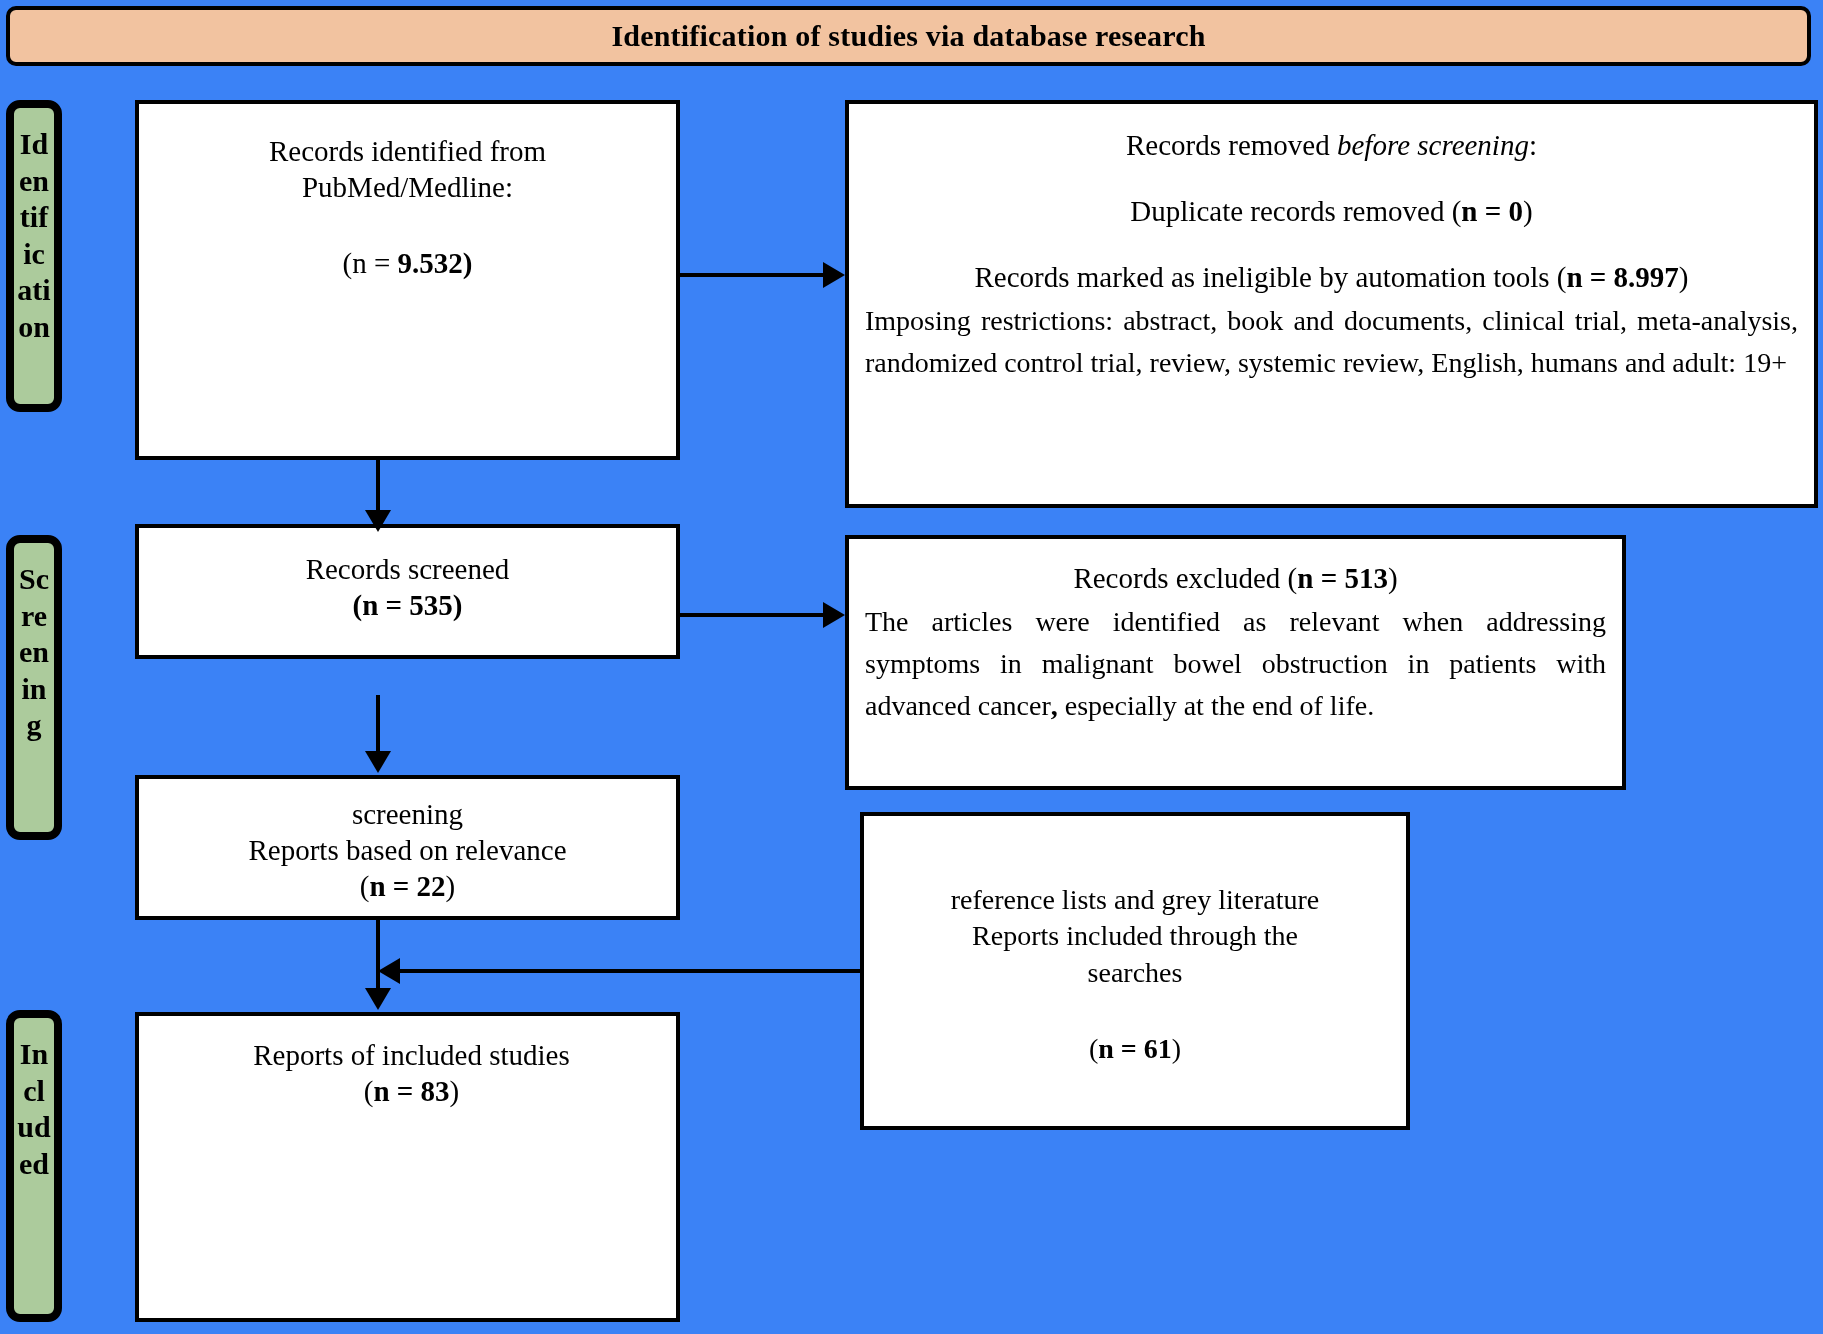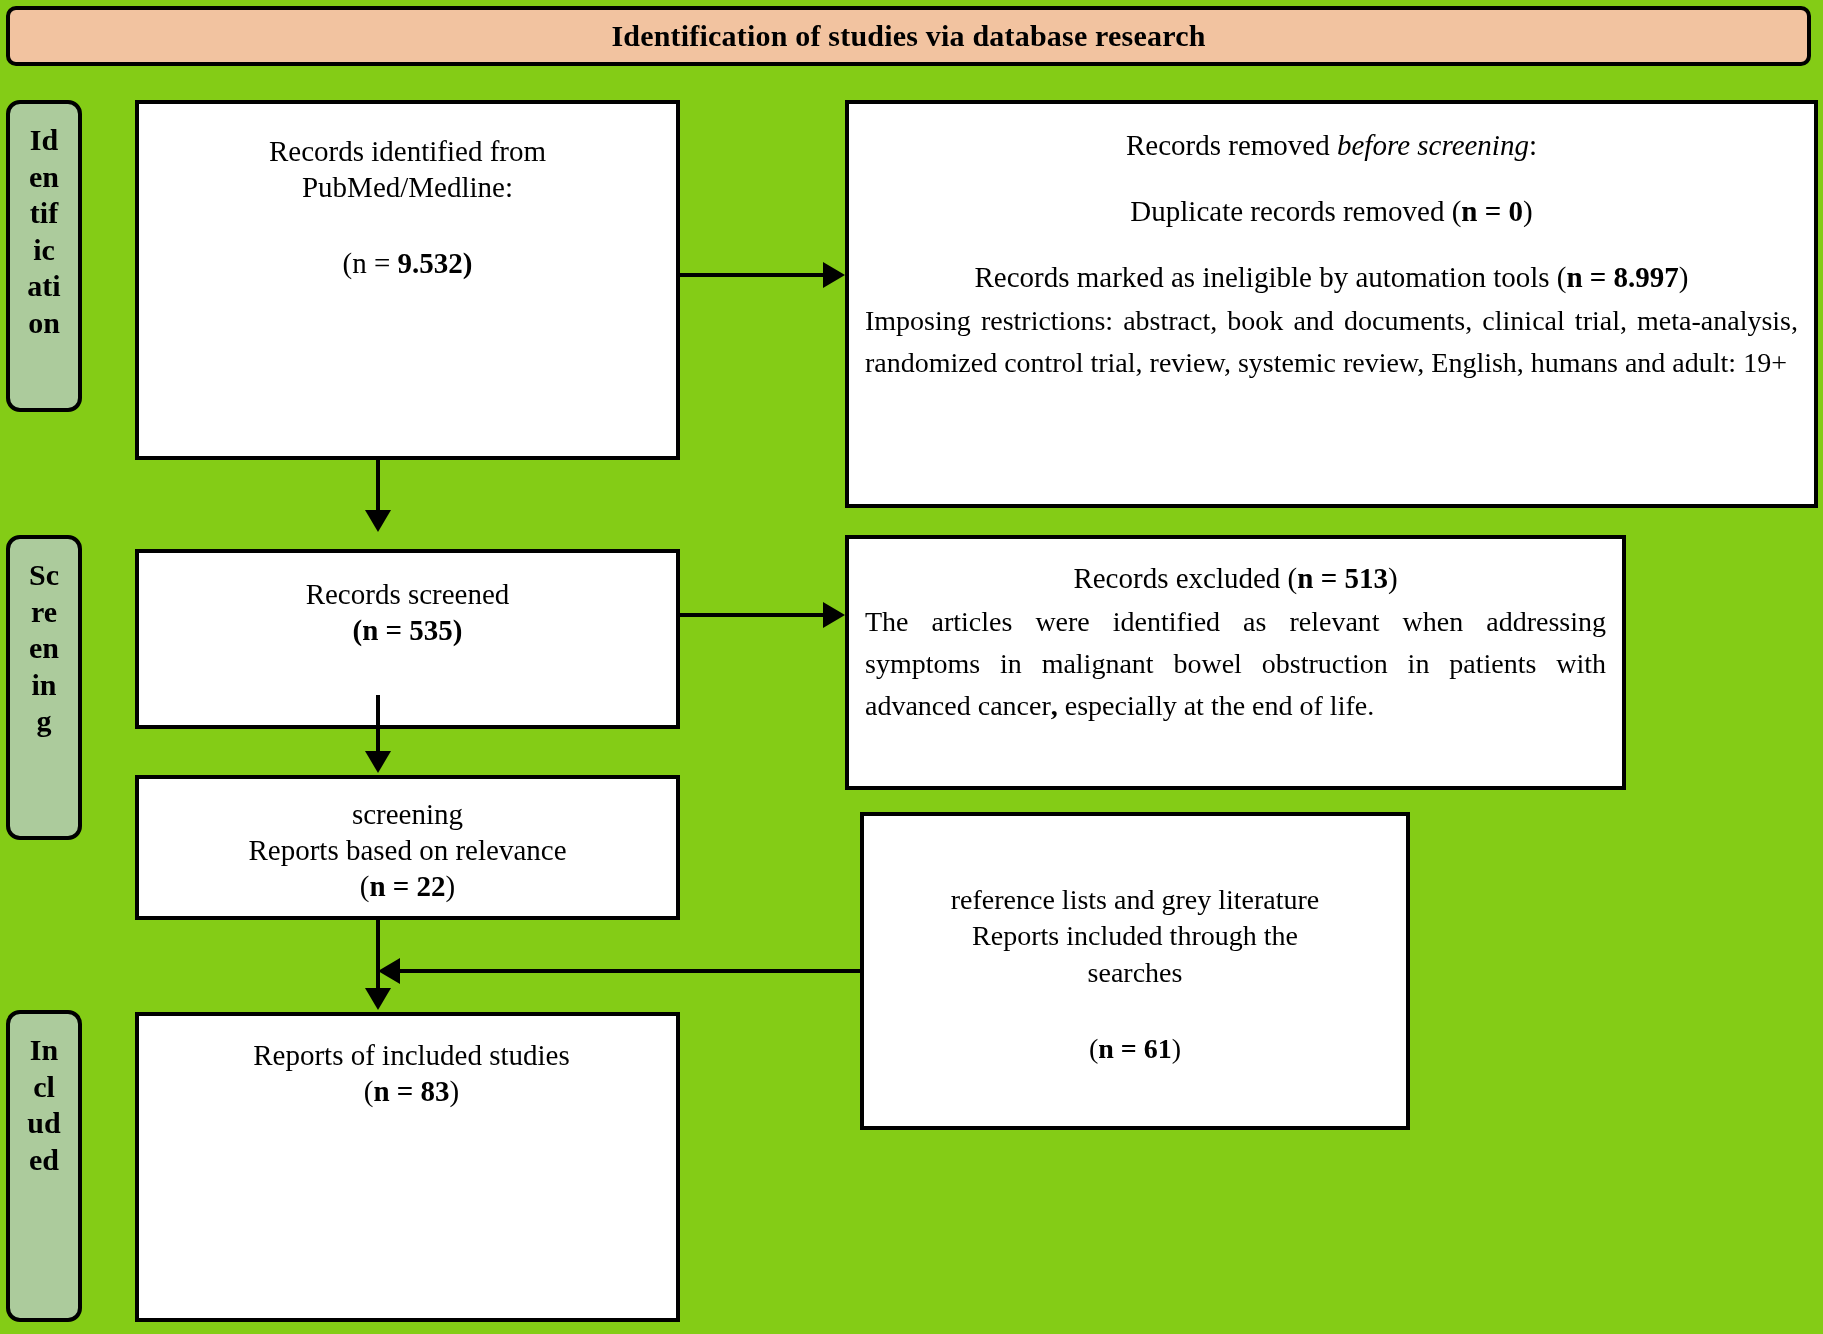--- a/index.html
+++ b/index.html
@@ -9,21 +9,21 @@
   }
   body {
     font-family: "Liberation Serif", "DejaVu Serif", serif;
     color: #000000;
   }
   #stage {
     position: relative;
     width: 1823px;
     height: 1334px;
     overflow: hidden;
-    background: #84cc16;
+    background: #3b82f6;
   }
 
   
   .banner {
     position: absolute;
     left: 6px;
     top: 6px;
     width: 1805px;
     height: 60px;
     border: 4px solid #000;
@@ -38,22 +38,22 @@
     font-size: 30px;
     font-weight: bold;
     letter-spacing: 0.2px;
     white-space: nowrap;
   }
 
   
   .phase {
     position: absolute;
     left: 6px;
-    width: 76px;
-    border: 4px solid #000000;
+    width: 56px;
+    border: 8px solid #000000;
     border-radius: 14px;
     background: var(--phase-bg, #ACCB9C);
     box-sizing: border-box;
     display: flex;
     flex-direction: column;
     align-items: center;
     padding-top: 18px;
   }
   .phase-line {
     font-size: 30px;
@@ -166,21 +166,21 @@
     <div class="ctr" style="padding-top:10px;">
       <div><span>Records removed </span><i>before screening</i><span>:</span></div>
       <div class="gap-md"></div>
       <div><span>Duplicate records removed (</span><b>n = 0</b><span>)</span></div>
       <div class="gap-md"></div>
       <div><span>Records marked as ineligible by automation tools (</span><b>n = 8.997</b><span>)</span></div>
     </div>
     <div class="para">Imposing restrictions: abstract, book and documents, clinical trial, meta-analysis, randomized control trial, review, systemic review, English, humans and  adult:  19+</div>
   </div>
 
-  <div class="box" style="left:135px; top:549px; width:545px; height:180px;">
+  <div class="box" style="left:135px; top:524px; width:545px; height:135px;">
     <div class="ctr" style="padding-top:10px;">
       <div>Records screened</div>
       <div><b>(n = 535)</b></div>
     </div>
   </div>
 
   <div class="box" style="left:845px; top:535px; width:781px; height:255px;">
     <div class="ctr" style="padding-top:8px;">
       <div><span>Records excluded (</span><b>n = 513</b><span>)</span></div>
     </div>

